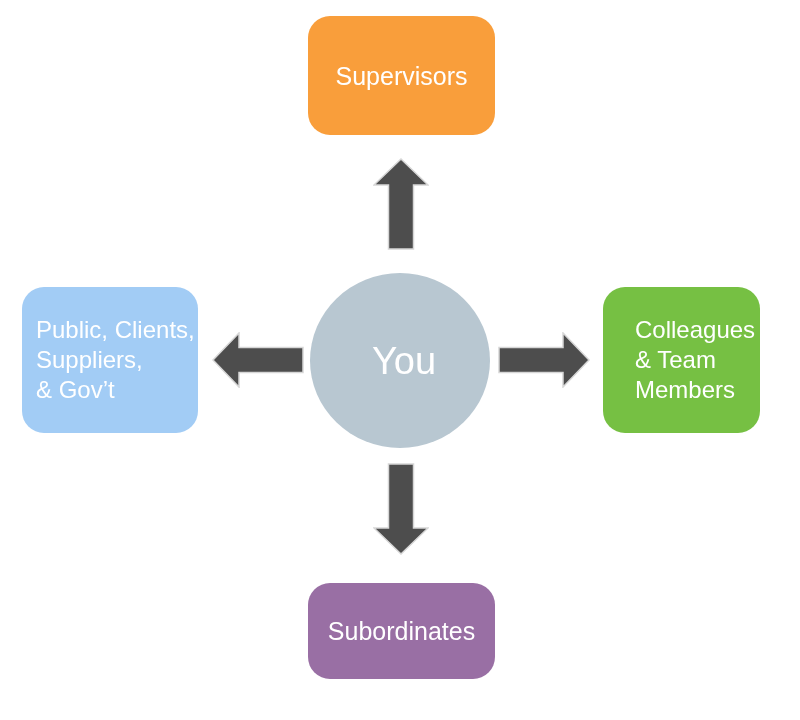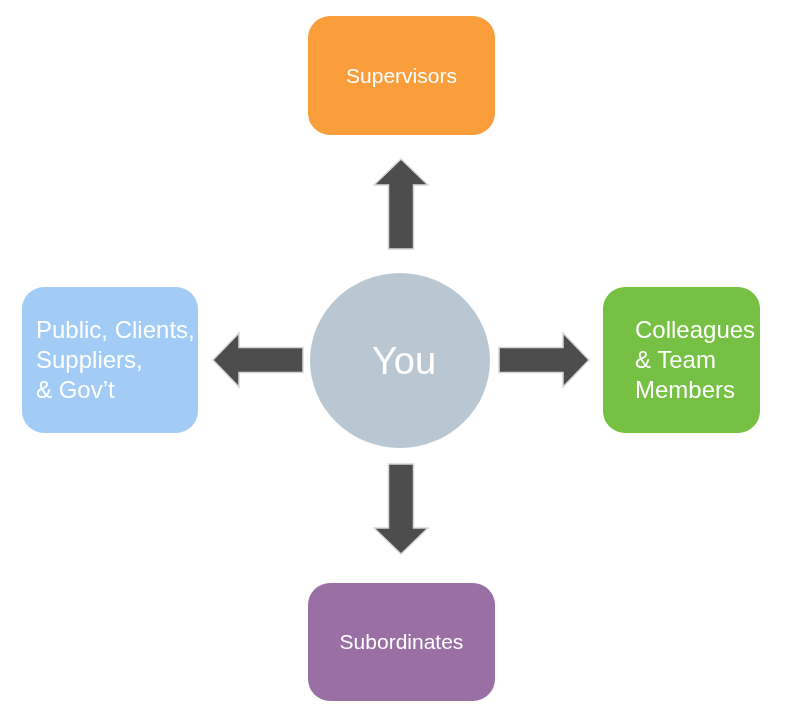--- a/index.html
+++ b/index.html
@@ -16,21 +16,21 @@
   }
   .node {
     position: absolute;
     border-radius: 22px;
     display: flex;
     align-items: center;
     box-sizing: border-box;
     color: #ffffff;
   }
   .node .label {
-    font-size: 21px;
+    font-size: 25px;
     line-height: 30px;
     white-space: pre-line;
     color: #ffffff;
   }
   .node-top {
     left: 308px; top: 16px; width: 187px; height: 119px;
     background: #F99E3B;
     justify-content: center;
   }
   .node-left {
@@ -41,21 +41,21 @@
   }
   .node-left .label { font-size: 24px; }
   .node-right {
     left: 603px; top: 287px; width: 157px; height: 146px;
     background: #76C043;
     padding-left: 32px;
     justify-content: flex-start;
   }
   .node-right .label { font-size: 24px; }
   .node-bottom {
-    left: 308px; top: 583px; width: 187px; height: 118px;
+    left: 308px; top: 583px; width: 187px; height: 96px;
     background: #996FA4;
     justify-content: center;
   }
   .node-center {
     left: 310px; top: 273px; width: 180px; height: 175px;
     background: #B8C7D1;
     border-radius: 50%;
     justify-content: center;
   }
   .node-center .label {

